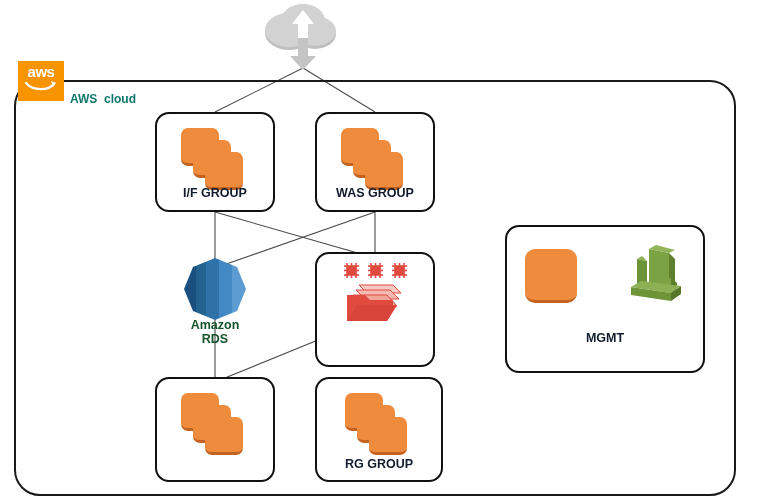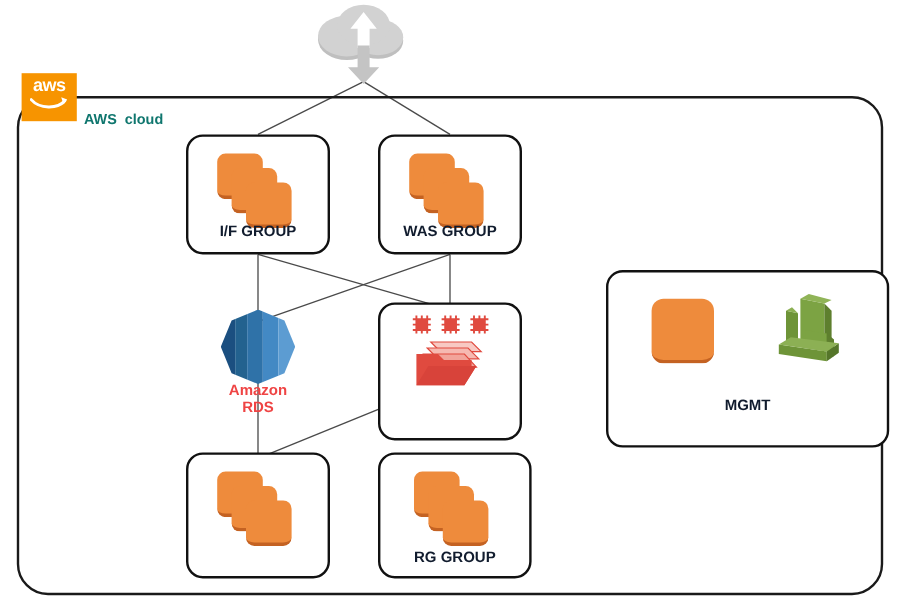--- a/index.html
+++ b/index.html
@@ -237,21 +237,21 @@
       </defs>
       <g clip-path="url(#rdsclip)">
         <rect x="0" y="0" width="12" height="62" fill="#1B4F80"></rect>
         <rect x="12" y="0" width="10" height="62" fill="#23628F"></rect>
         <rect x="22" y="0" width="13" height="62" fill="#2F72A8"></rect>
         <rect x="35" y="0" width="13" height="62" fill="#4389C4"></rect>
         <rect x="48" y="0" width="14" height="62" fill="#5C9CD2"></rect>
       </g>
     </svg>
     <div style="position:absolute;left:-12px;right:-12px;top:60px;text-align:center;
-                font-size:12.5px;font-weight:bold;color:#ef4444;line-height:14px;
+                font-size:12.5px;font-weight:bold;color:#14532d;line-height:14px;
                 white-space:pre-line;">Amazon
 RDS</div>
   </div>
 
   <div class="group-box" style="left:315px;top:252px;width:120px;height:115px;">
     <div class="icon-wrap" style="top:8px;">
       <div class="storage-icon">
         <div class="chip-row">
           <svg width="17" height="17" viewBox="0 0 17 17" xmlns="http://www.w3.org/2000/svg">
             <g stroke="#E04A3F" stroke-width="1.6">
@@ -293,21 +293,21 @@
           <path d="M11 9 L45 9 L54 18 L20 18 Z" fill="#F6B9B1" stroke="#E04A3F" stroke-width="1"></path>
           <path d="M8 14 L42 14 L52 25 L18 25 Z" fill="#F2A49A" stroke="#E04A3F" stroke-width="1"></path>
 
           <path d="M2 14 L20 14 L25 19 L48 19 L48 24 L52 24 L42 40 L2 40 Z" fill="#E04A3F"></path>
           <path d="M2 40 L42 40 L52 24 L12 24 Z" fill="#D8433A"></path>
         </svg>
       </div>
     </div>
   </div>
 
-  <div class="group-box" style="left:505px;top:225px;width:236px;height:148px;">
+  <div class="group-box" style="left:505px;top:225px;width:200px;height:148px;">
     <div class="mgmt-inner">
       <div class="ec2-square"></div>
       <svg width="62" height="62" viewBox="0 0 62 62" xmlns="http://www.w3.org/2000/svg">
 
         <path d="M26 4 L46 8 L46 44 L26 40 Z" fill="#7CA343"></path>
         <path d="M46 8 L52 14 L52 48 L46 44 Z" fill="#5E7F2E"></path>
         <path d="M26 4 L33 0 L52 5 L46 8 Z" fill="#90B457"></path>
 
         <path d="M14 14 L24 16 L24 44 L14 42 Z" fill="#6E9438"></path>
         <path d="M14 14 L19 11 L24 16 Z" fill="#8CB054"></path>

